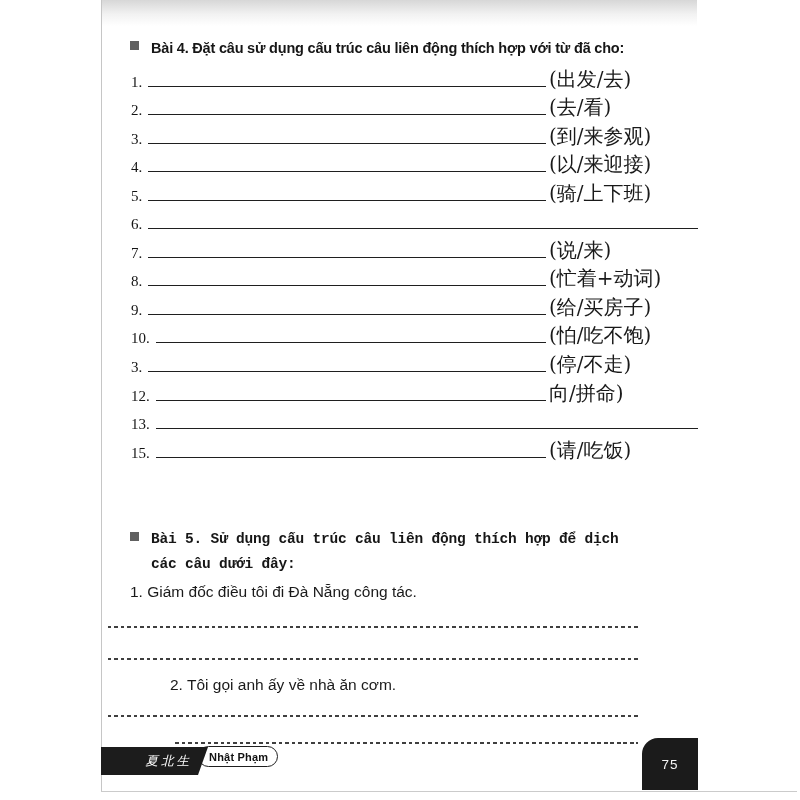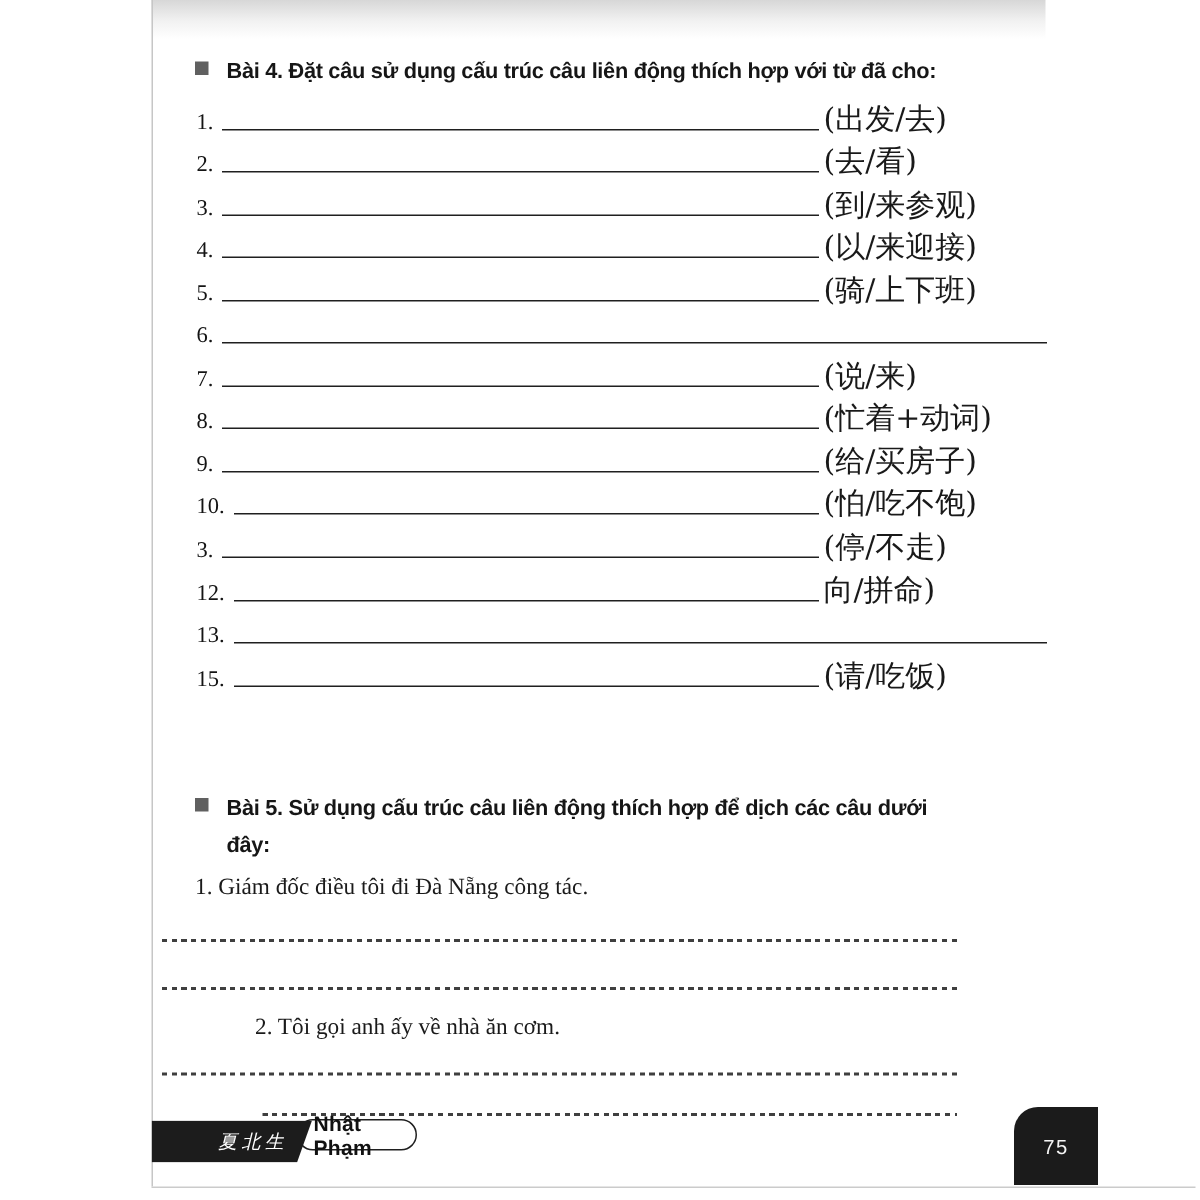--- a/index.html
+++ b/index.html
@@ -12,59 +12,59 @@
                 background:linear-gradient(180deg,#d7d7d7 0%, #f2f2f2 55%, #ffffff 100%); }
   .left-edge  { position:absolute; left:101px; top:0; width:1px; height:791px; background:#c6c6c6; }
   .bottom-edge{ position:absolute; left:101px; top:791px; width:696px; height:1px; background:#cbcbcb; }
 
   
   .h-row { position:absolute; display:flex; align-items:flex-start; }
   .bullet { width:9px; height:9px; background:#606060; margin-top:5px; margin-right:12px; flex:none; }
   .h-text { font-weight:700; font-size:14.5px; letter-spacing:-0.2px; color:#161616; line-height:25px; }
   #ex4-head { left:130px; top:36px; }
   #ex5-head { left:130px; top:527px; }
-  #ex5-head .h-text { width:492px; }
+  #ex5-head .h-text { width:492px;font-family:Liberation Mono, monospace; }
 
   
   #ex4-rows { position:absolute; left:131px; top:64px; width:567px; }
   .ex-row { display:flex; align-items:flex-end; height:28.55px; }
   .num { font-family:"Liberation Serif", serif; font-size:15px; color:#141414;
          padding-bottom:3px; margin-right:6px; line-height:1; }
   .blank { flex:1; height:1px; border-bottom:1.4px solid #1f1f1f; margin-bottom:6px; }
   .cn { width:152px; flex:none; font-family:"DejaVu Serif", serif; font-size:20px;
         color:#191919; padding-left:3px; padding-bottom:2px; line-height:1.15; white-space:nowrap; }
 
   
-  .sentence { position:absolute; left:130px; font-family:Liberation Serif, serif;
+  .sentence { position:absolute; left:130px; font-family:Liberation Sans, sans-serif;
               font-size:15.5px; color:#1a1a1a; }
   #sentence-1 { top:583px; }
   #sentence-2 { top:676px;margin-left:40px; }
   .dash { position:absolute; height:2px;
           background-image:repeating-linear-gradient(to right,
             #3f3f3f 0px, #3f3f3f 3.5px, transparent 3.5px, transparent 6.5px); }
   #dash-1 { left:108px; top:626px; width:530px; }
   #dash-2 { left:108px; top:658px; width:530px; }
   #dash-3 { left:108px; top:715px; width:530px; }
   #dash-4 { left:175px; top:742px; width:463px; }
 
   
   .pill { position:absolute; left:198px; top:746px; width:80px; height:21px;
           background:#ffffff; border:1.5px solid #1f1f1f; border-radius:11px;
           z-index:2; display:flex; align-items:center; justify-content:flex-start;
-          font-weight:700; font-size:14px; color:#111; padding-left:10px; letter-spacing:0.2px; }
+          font-weight:700; font-size:11px; color:#111; padding-left:10px; letter-spacing:0.2px; }
   .banner { position:absolute; left:101px; top:747px; width:107px; height:28px;
             background:#1c1c1c; z-index:3;
             clip-path:polygon(0 0, 100% 0, calc(100% - 10px) 100%, 0 100%);
             display:flex; align-items:center; justify-content:flex-end;
             padding-right:16px;padding-left:21px; }
   .banner span { color:#ffffff; font-family:"DejaVu Serif", serif; font-style:italic;
                  font-size:12.5px; letter-spacing:3px; line-height:1; }
 
   
-  .page-tab { position:absolute; left:676px; top:738px; width:56px; height:52px;
+  .page-tab { position:absolute; left:642px; top:738px; width:56px; height:52px;
               background:#1b1b1b; border-radius:16px 0 0 0; z-index:2;
               display:flex; align-items:center; justify-content:center; }
   .page-tab span { color:#f5f5f5; font-size:13.5px; letter-spacing:1px; }
 </style>
 </head>
 <body>
 
 <div class="stage">
 
   <div class="top-shade"></div>

